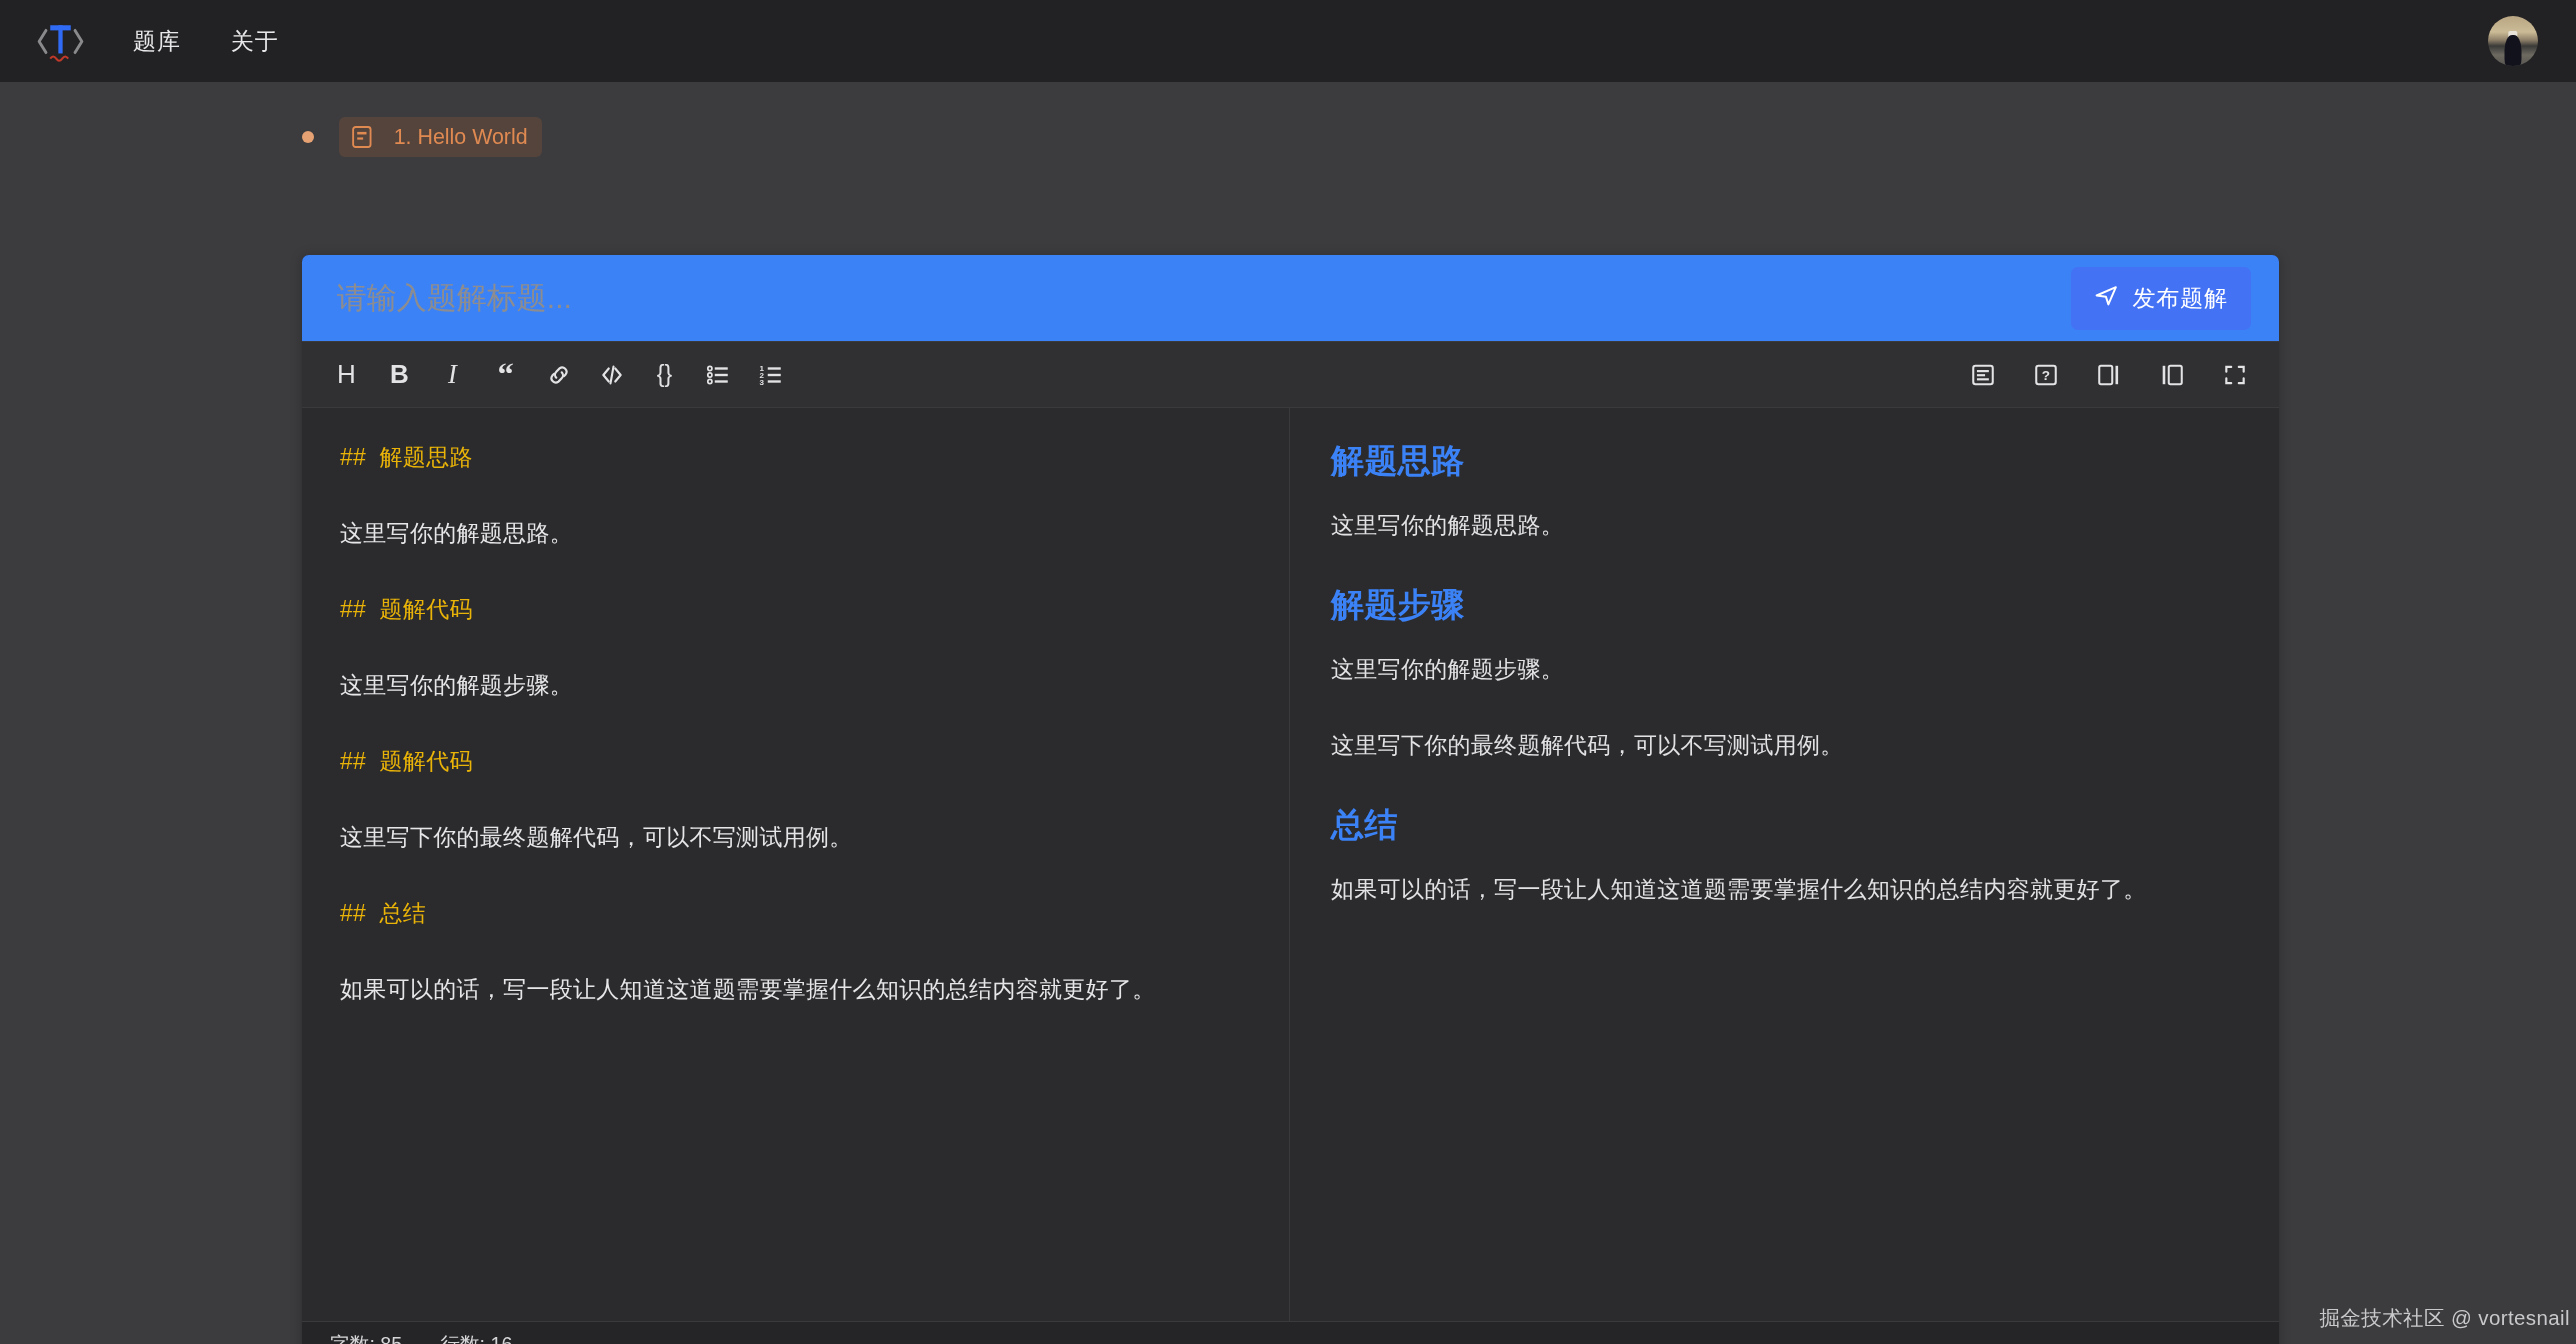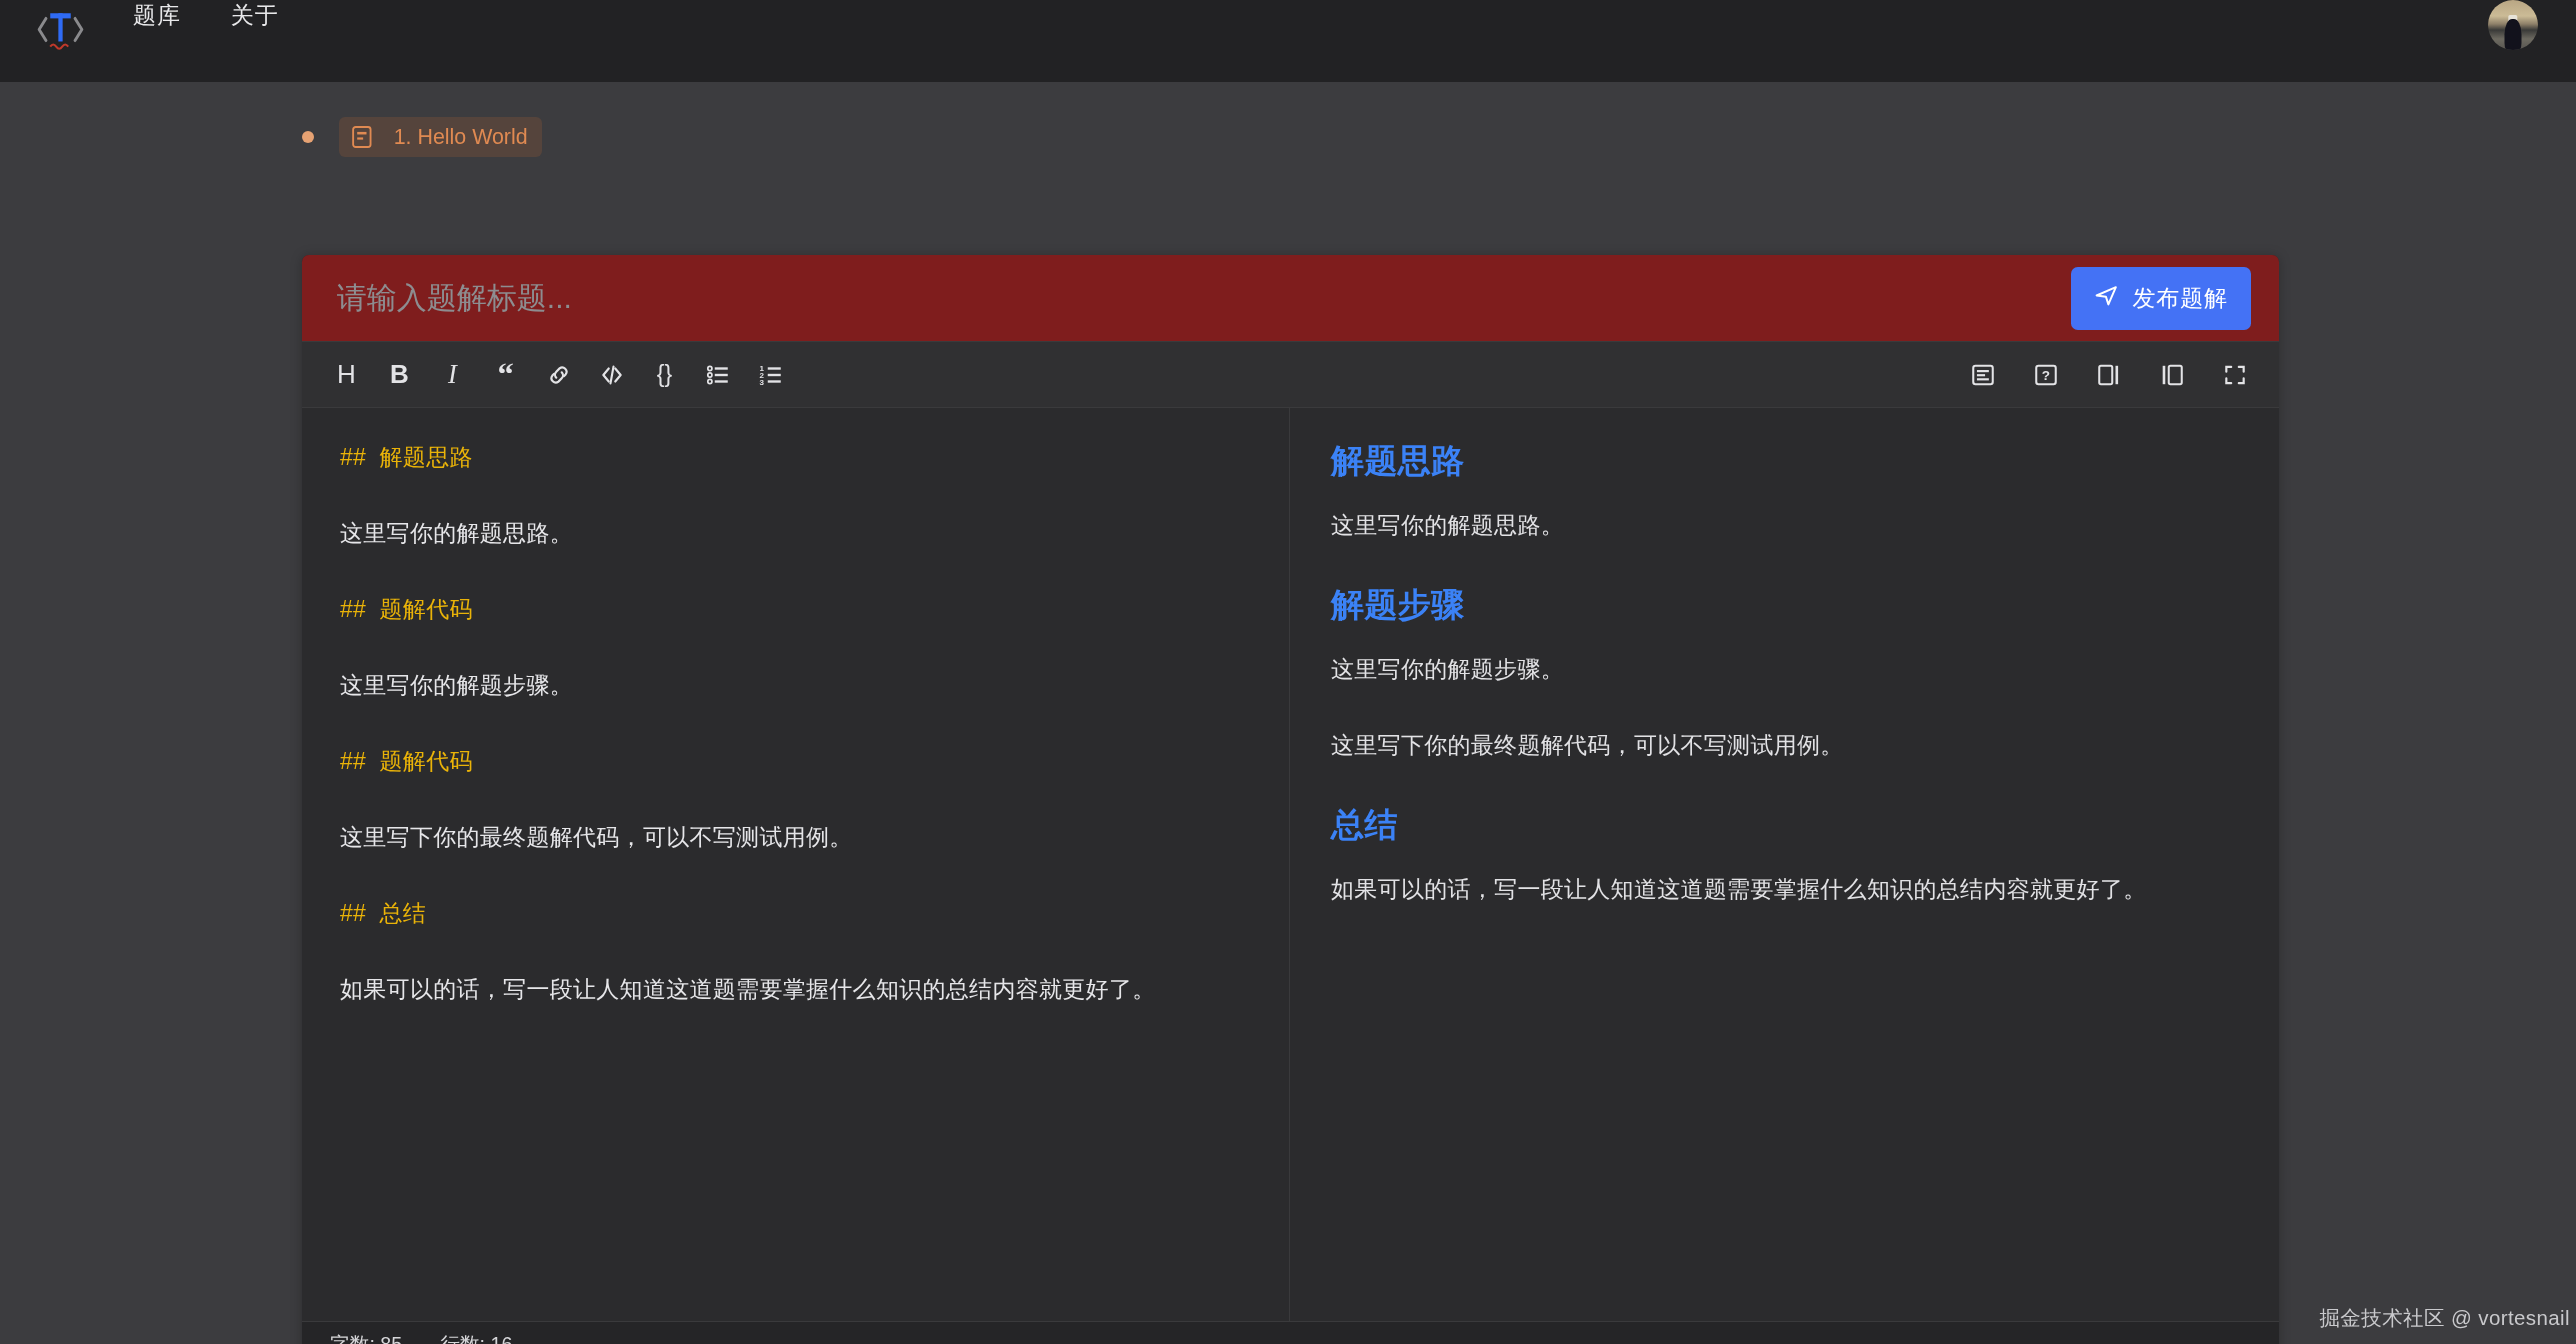--- a/index.html
+++ b/index.html
@@ -8,21 +8,21 @@
     background: #3c3c3f;
     font-family: "Liberation Sans", "DejaVu Sans", sans-serif;
     overflow: hidden;
   }
 
   
   .navbar {
     height: 82px;
     background: #222224;
     display: flex;
-    align-items: flex-start;
+    align-items: center;
     padding: 0 38px 0 31px;
     position: relative;
   }
   .logo { width: 58px; height: 58px; display: flex; align-items: center; justify-content: center; }
   .nav-links { display: flex; align-items: center; margin-left: 44px; gap: 50px; }
   .nav-link {
     color: #e8e8ea;
     font-size: 23px;
     letter-spacing: 0.9px;
     cursor: pointer;
@@ -95,21 +95,21 @@
     flex-direction: column;
     box-shadow: 0 1.7px 12px rgba(0,0,0,.25);
     overflow: hidden;
   }
 
   .panel-header {
     height: 86px;
     display: flex;
     align-items: center;
     padding: 0 28px 0 28px;
-    background: #7f1d1d;
+    background: #3b82f6;
     flex: 0 0 auto;
   }
   .title-input {
     flex: 1;
     background: transparent;
     border: none;
     outline: none;
     color: #e9e9ec;
     font-size: 30px;
     font-family: inherit;

